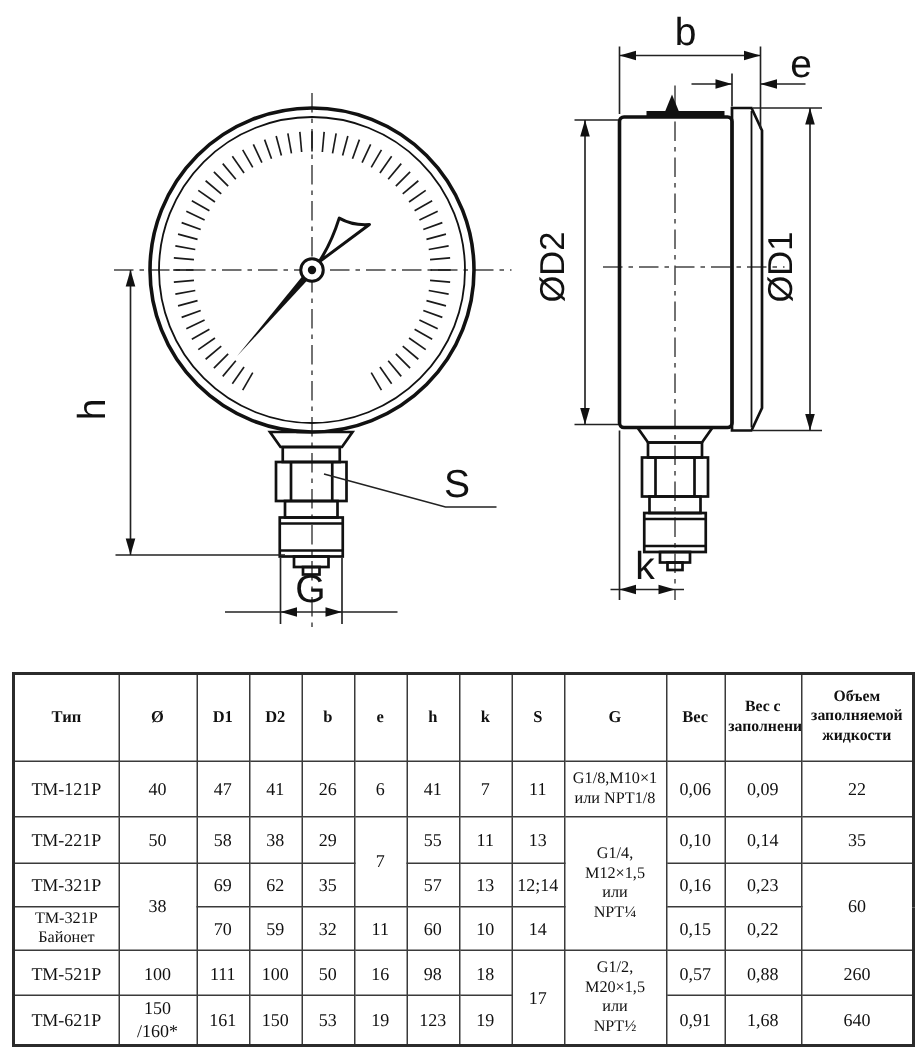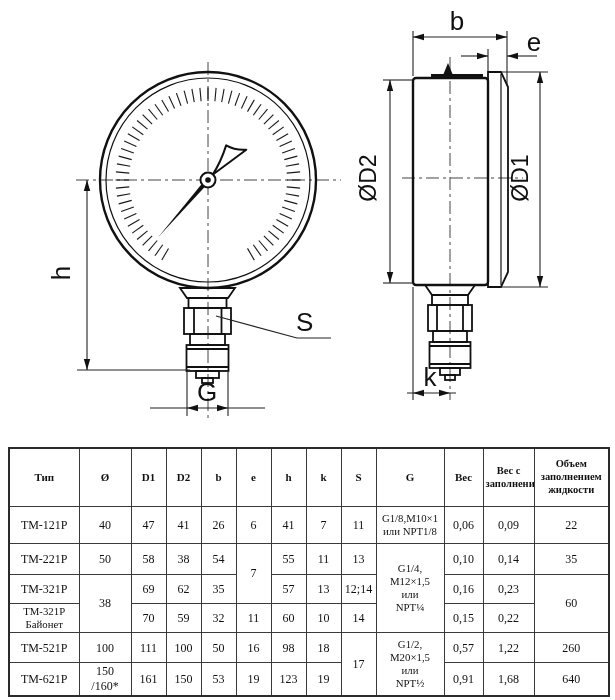--- a/index.html
+++ b/index.html
@@ -251,21 +251,21 @@
           <th>b</th>
           <th>e</th>
           <th>h</th>
           <th>k</th>
           <th>S</th>
           <th>G</th>
           <th>Вес</th>
           <th class="hdr-small">Вес с
 заполнением</th>
           <th class="hdr-small">Объем
-заполнением
+заполняемой
 жидкости</th>
         </tr>
       </thead>
       <tbody>
         <tr>
           <td>ТМ-121Р</td>
           <td>40</td>
           <td>47</td>
           <td>41</td>
           <td>26</td>
@@ -277,21 +277,21 @@
 или NPT1/8</td>
           <td>0,06</td>
           <td>0,09</td>
           <td>22</td>
         </tr>
         <tr>
           <td>ТМ-221Р</td>
           <td>50</td>
           <td>58</td>
           <td>38</td>
-          <td>54</td>
+          <td>29</td>
           <td rowspan="2">7</td>
           <td>55</td>
           <td>11</td>
           <td>13</td>
           <td rowspan="3" class="cell-small">G1/4,
 M12×1,5
 или
 NPT¼</td>
           <td>0,10</td>
           <td>0,14</td>
@@ -331,21 +331,21 @@
           <td>50</td>
           <td>16</td>
           <td>98</td>
           <td>18</td>
           <td rowspan="2">17</td>
           <td rowspan="2" class="cell-small">G1/2,
 M20×1,5
 или
 NPT½</td>
           <td>0,57</td>
-          <td>1,22</td>
+          <td>0,88</td>
           <td>260</td>
         </tr>
         <tr>
           <td>ТМ-621Р</td>
           <td>150
 /160*</td>
           <td>161</td>
           <td>150</td>
           <td>53</td>
           <td>19</td>

